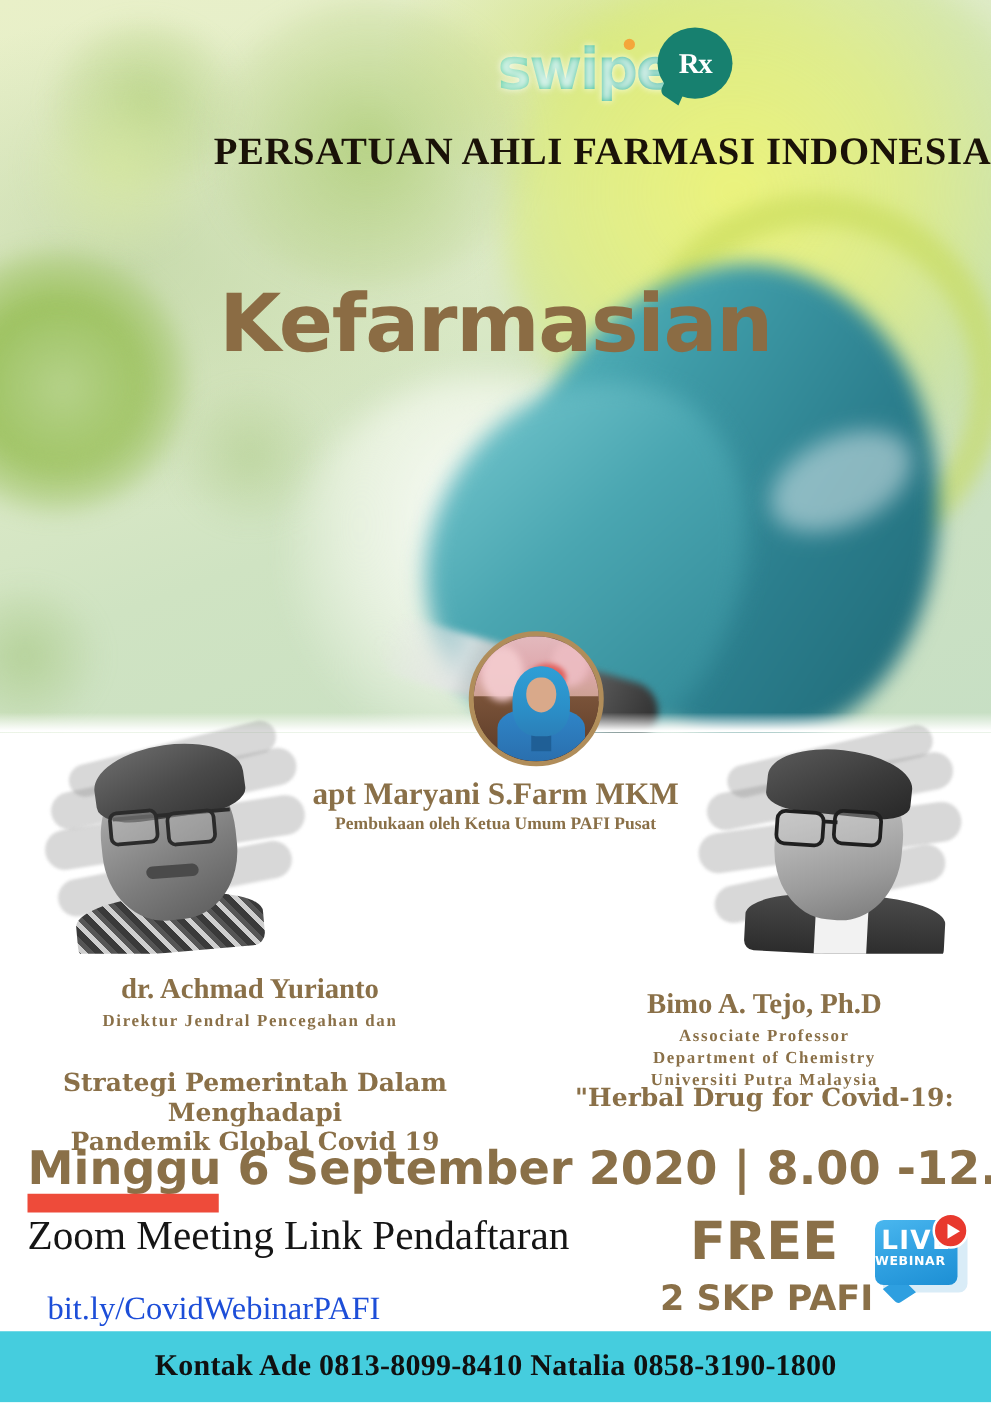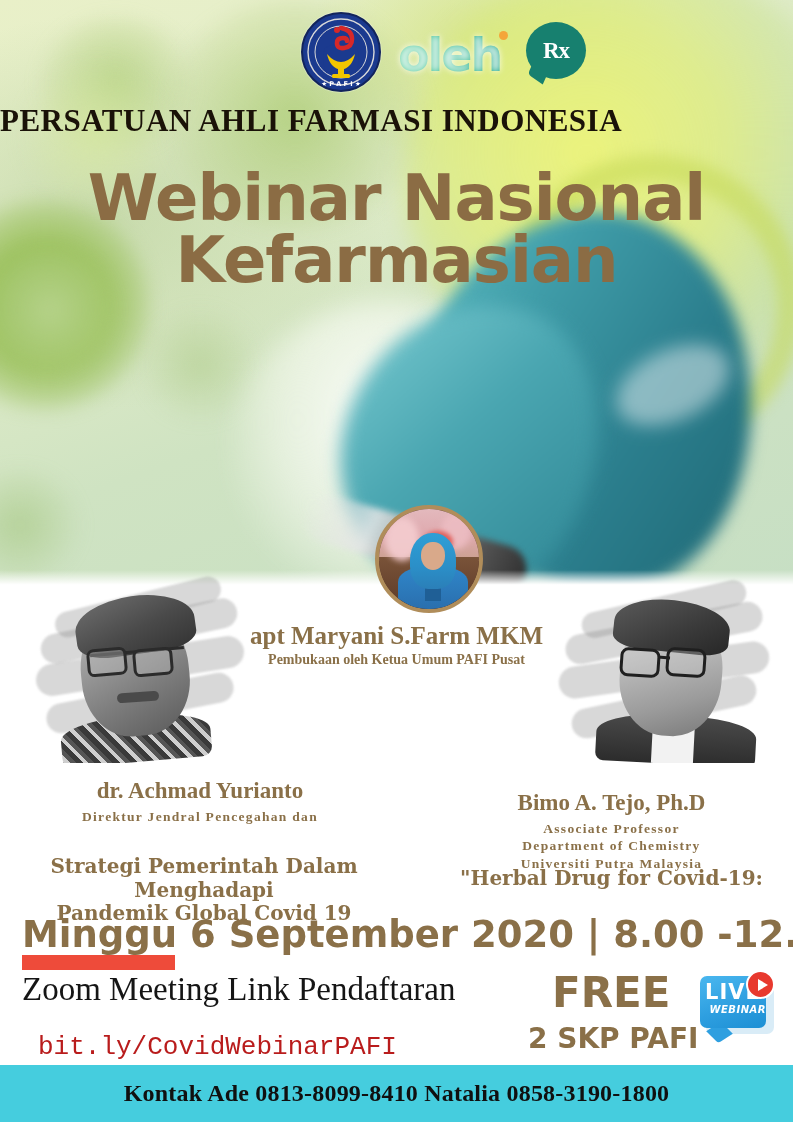--- a/index.html
+++ b/index.html
@@ -133,21 +133,21 @@
     position:absolute; left:128px; top:2px; width:60px; height:54px;
     color:#ffffff; font-size:23px; font-weight:bold;
     font-family:"Liberation Serif", serif;
     display:flex; align-items:center; justify-content:center;
     letter-spacing:-1px;
   }
 
   
   .org-title {
     position:absolute; left:0; top:103px; width:793px;
-    text-align:left;
+    text-align:right;
     font-family:"Liberation Serif", serif;
     font-weight:bold;
     font-size:31px;
     letter-spacing:0.5px;
     color:#1a1208;
     white-space:nowrap;
   }
   .tagline {
     position:absolute; left:0; top:139px; width:793px;
     text-align:center;
@@ -330,22 +330,22 @@
     position:absolute; left:22px; top:955px; width:153px; height:15px;
     background:#ee4b3a;
   }
   .zoom-line {
     position:absolute; left:22px; top:971px;
     font-family:"Liberation Serif", serif; font-size:33px;
     color:#151515; white-space:nowrap;
   }
   .bitly-line {
     position:absolute; left:38px; top:1032px;
-    font-family:Liberation Mono, monospace; font-size:26px;
-    color:#b91c1c; white-space:nowrap;
+    font-family:Liberation Serif, serif; font-size:26px;
+    color:#1d4ed8; white-space:nowrap;
   }
   .free-text {
     position:absolute; left:552px; top:968px;
     font-family:"DejaVu Sans", sans-serif; font-weight:bold;
     font-size:42px; color:#8a7048; letter-spacing:0px;
   }
   .skp-text {
     position:absolute; left:528px; top:1022px;
     font-family:"DejaVu Sans", sans-serif; font-weight:bold;
     font-size:28px; color:#8a7048;
@@ -366,23 +366,23 @@
     position:absolute; left:11px; top:52px; width:17px; height:17px;
     background:#2e9fe0; transform:rotate(45deg) skewX(-12deg);
     border-radius:0 0 3px 0;
   }
   .lb-live {
     position:absolute; left:0; top:10px; width:66px; text-align:center;
     color:#ffffff; font-size:21px; font-weight:bold;
     font-family:"DejaVu Sans", sans-serif; letter-spacing:1px; line-height:1;
   }
   .lb-webinar {
-    position:absolute; left:0; top:33px; width:66px; text-align:right;
+    position:absolute; left:0; top:33px; width:66px; text-align:left;
     color:#ffffff; font-size:10px; font-weight:bold;
-    font-family:"DejaVu Sans", sans-serif; letter-spacing:0.5px; line-height:1;font-style:italic;
+    font-family:"DejaVu Sans", sans-serif; letter-spacing:0.5px; line-height:1;
   }
   .lb-play {
     position:absolute; left:46px; top:-2px; width:29px; height:29px;
     border-radius:50%; background:#e8392e;
     border:2px solid #ffffff;
   }
   .lb-play::after {
     content:""; position:absolute; left:10px; top:7px;
     border-left:10px solid #ffffff;
     border-top:6px solid transparent;
@@ -418,47 +418,32 @@
     <div class="lab-white"></div>
     <div class="glove-a"></div>
     <div class="glove-b"></div>
     <div class="glove-hl"></div>
     <div class="swab"></div>
     <div class="bg-fade-bottom"></div>
   </div>
 
   <div class="logo-row">
 
-    <div class="pafi-logo">
-      <svg width="76" height="76" viewBox="0 0 76 76">
-        <circle cx="38" cy="38" r="37" fill="#1b3a8f"></circle>
-        <circle cx="38" cy="38" r="33" fill="none" stroke="#d9d9d9" stroke-width="1.4"></circle>
-        <circle cx="38" cy="38" r="26" fill="none" stroke="#d9d9d9" stroke-width="1"></circle>
-        <path d="M22 56 q16 9 32 0 q4 -12 0 -22 q-16 -8 -32 0 q-4 10 0 22z" fill="#1b3a8f"></path>
-        <path d="M24 40 q14 16 28 0 q-3 14 -14 16 q-11 -2 -14 -16z" fill="#f2c500"></path>
-        <rect x="35" y="54" width="6" height="7" fill="#f2c500"></rect>
-        <rect x="29" y="60" width="18" height="4" rx="1.5" fill="#f2c500"></rect>
-        <path d="M38 14 q11 2 11 11 q0 8 -8 9 q-7 1 -7 -5 q0 -5 6 -5 q4 0 4 3" fill="none" stroke="#d62828" stroke-width="4.6" stroke-linecap="round"></path>
-        <circle cx="34" cy="16" r="3" fill="#d62828"></circle>
-        <text x="38" y="72" font-size="6.5" fill="#ffffff" text-anchor="middle" font-family="DejaVu Sans, sans-serif" font-weight="bold">★ P A F I ★</text>
-      </svg>
-    </div>
 
     <div class="swipe-logo">
-      <div class="swipe-word">oleh</div>
+      <div class="swipe-word">swipe</div>
       <div class="swipe-dot"></div>
       <div class="rx-tail"></div>
       <div class="rx-bubble"></div>
       <div class="rx-text">Rx</div>
     </div>
 
   </div>
 
   <div class="org-title">PERSATUAN AHLI FARMASI INDONESIA</div>
-  <div class="main-title-1">Webinar Nasional</div>
   <div class="main-title-2">Kefarmasian</div>
 
   <div class="center-photo">
     <div class="cp-sky"></div>
     <div class="cp-ground"></div>
     <div class="cp-blossom-1"></div>
     <div class="cp-blossom-2"></div>
     <div class="cp-red"></div>
     <div class="cp-body"></div>
     <div class="cp-collar"></div>

